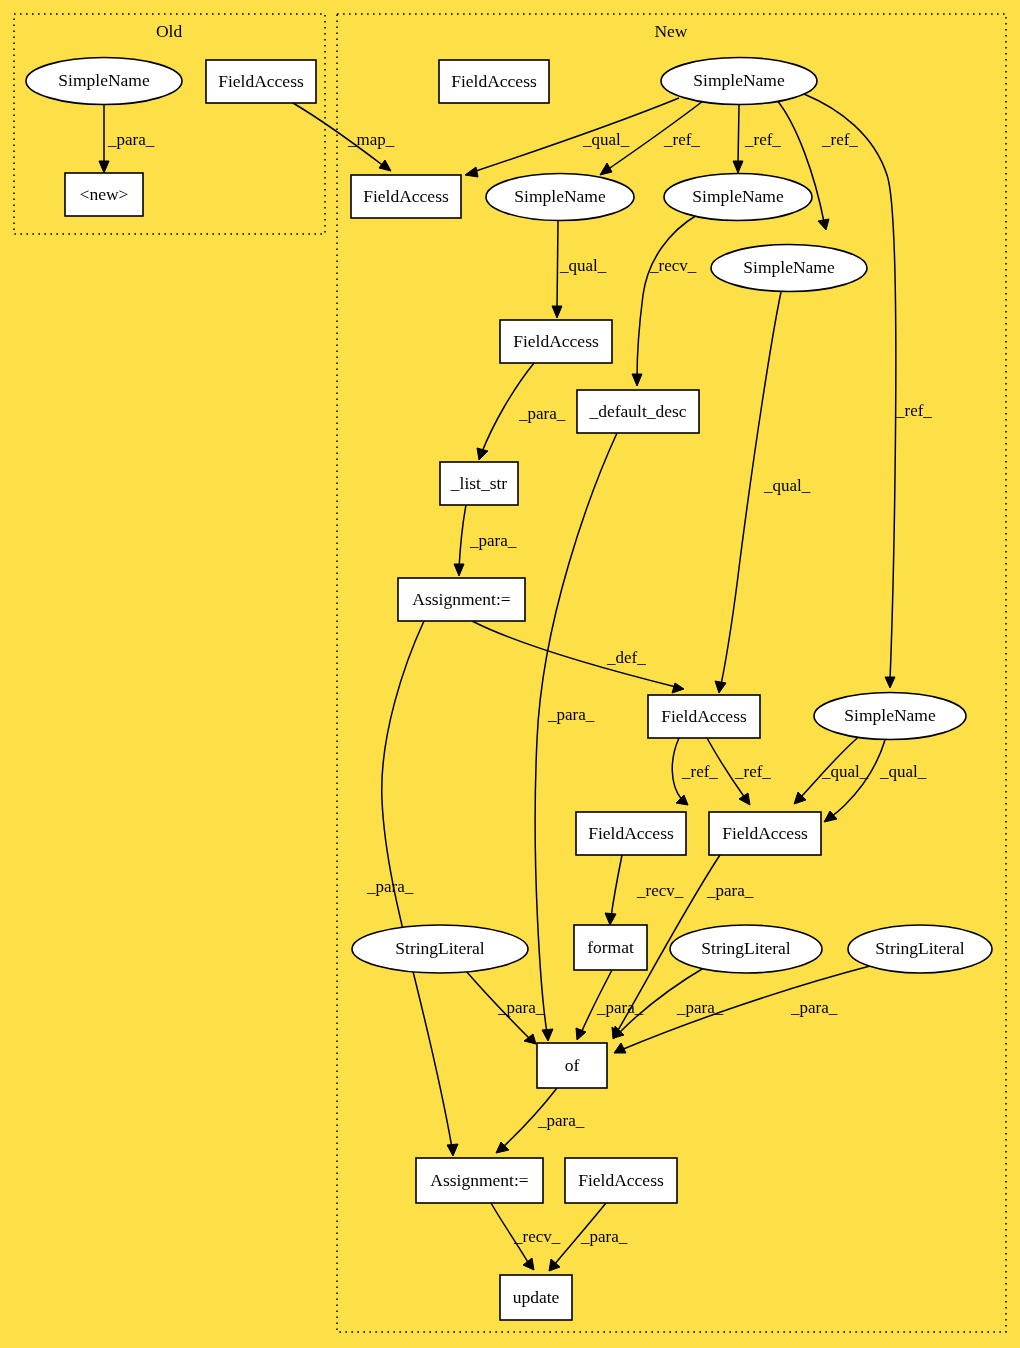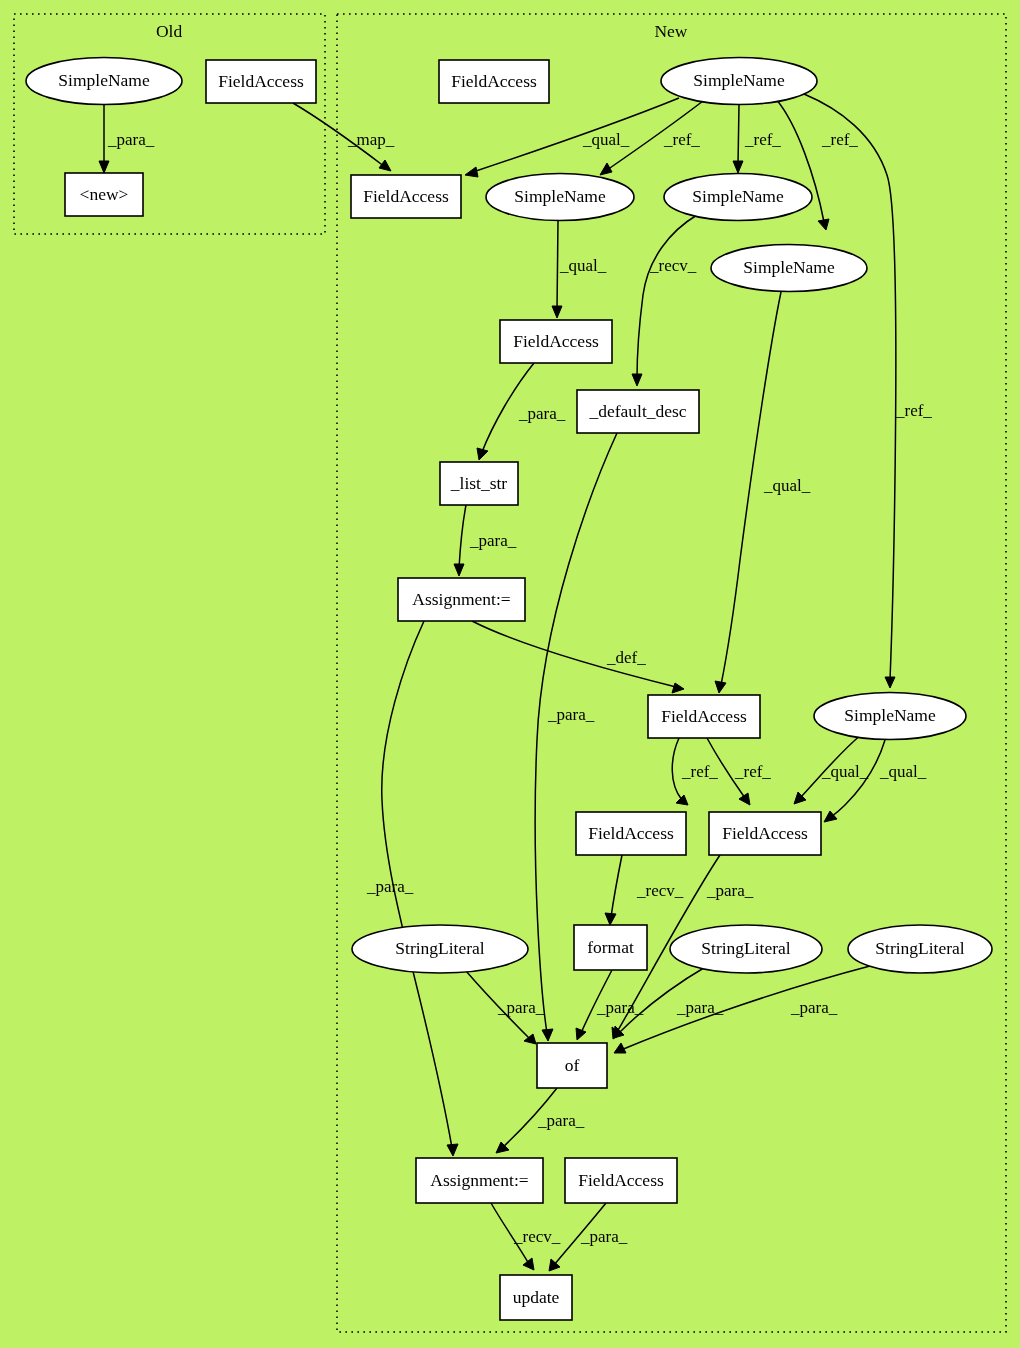--- a/index.html
+++ b/index.html
@@ -4,21 +4,21 @@
 <style>
   html, body {
     margin: 0;
     padding: 0;
     background: #ffffff;
   }
   #graph-root {
     position: relative;
     width: 1020px;
     height: 1348px;
-    background: #bef264;
+    background: #fde047;
     font-family: "Liberation Serif", "DejaVu Serif", serif;
   }
   svg#graph-svg {
     display: block;
     width: 1020px;
     height: 1348px;
   }
   .node-shape {
     fill: #ffffff;
     stroke: #000000;

